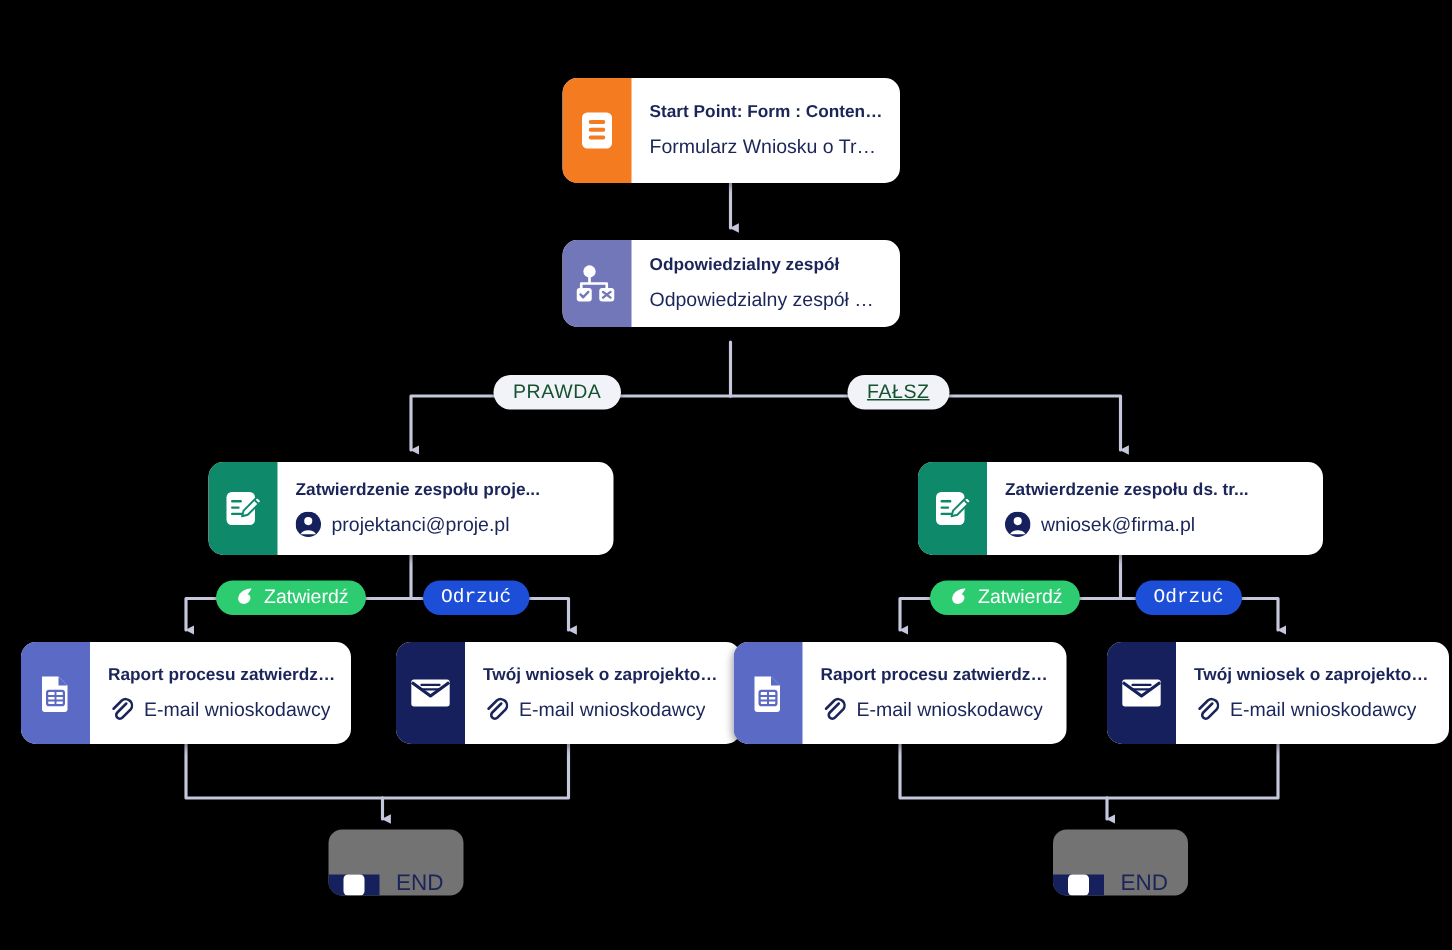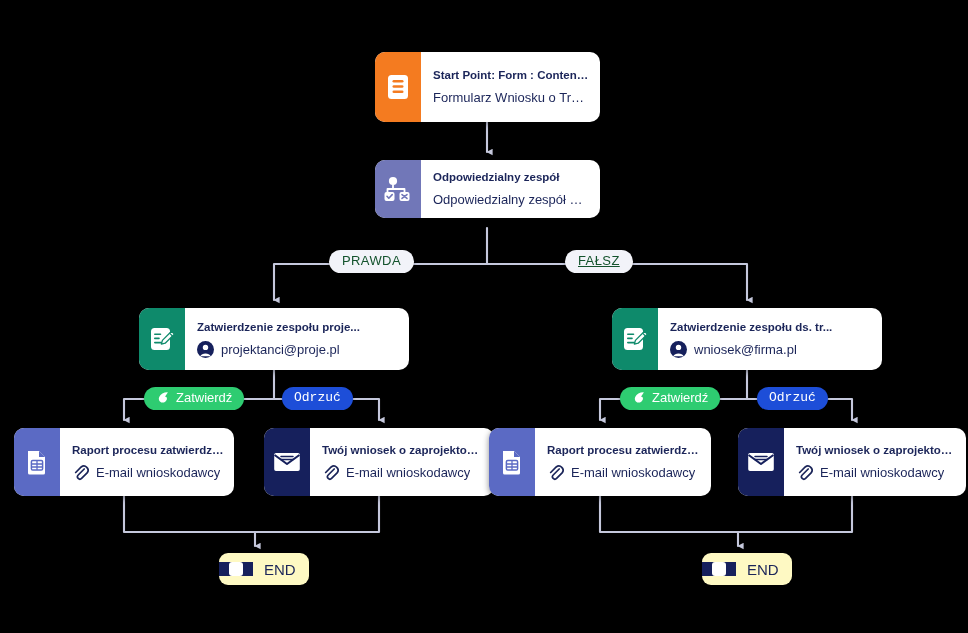--- a/index.html
+++ b/index.html
@@ -126,25 +126,25 @@
   .pill.reject  { background: #1d4ed8; font-family: Liberation Mono, monospace; }
   .pill.p-al { left: 144px; top: 387px; }
   .pill.p-rl { left: 282px; top: 387px; }
   .pill.p-ar { left: 620px; top: 387px; }
   .pill.p-rr { left: 757px; top: 387px; }
 
   
   .end-node {
     position: absolute;
     display: flex;
-    align-items: center;
-    background: #fef9c3;
+    align-items: flex-end;
+    background: #737373;
     border-radius: 9px;
     overflow: hidden;
-    height: 32px;
+    height: 44px;
     box-shadow: 0 2px 5px rgba(0,0,0,0.45);
   }
   .end-node .end-icon {
     width: 34px; flex: 0 0 34px;
     background: #16205c;
     display: flex; align-items: center; justify-content: center;
   }
   .end-node .end-icon i {
     display: block;
     width: 14px; height: 14px;

